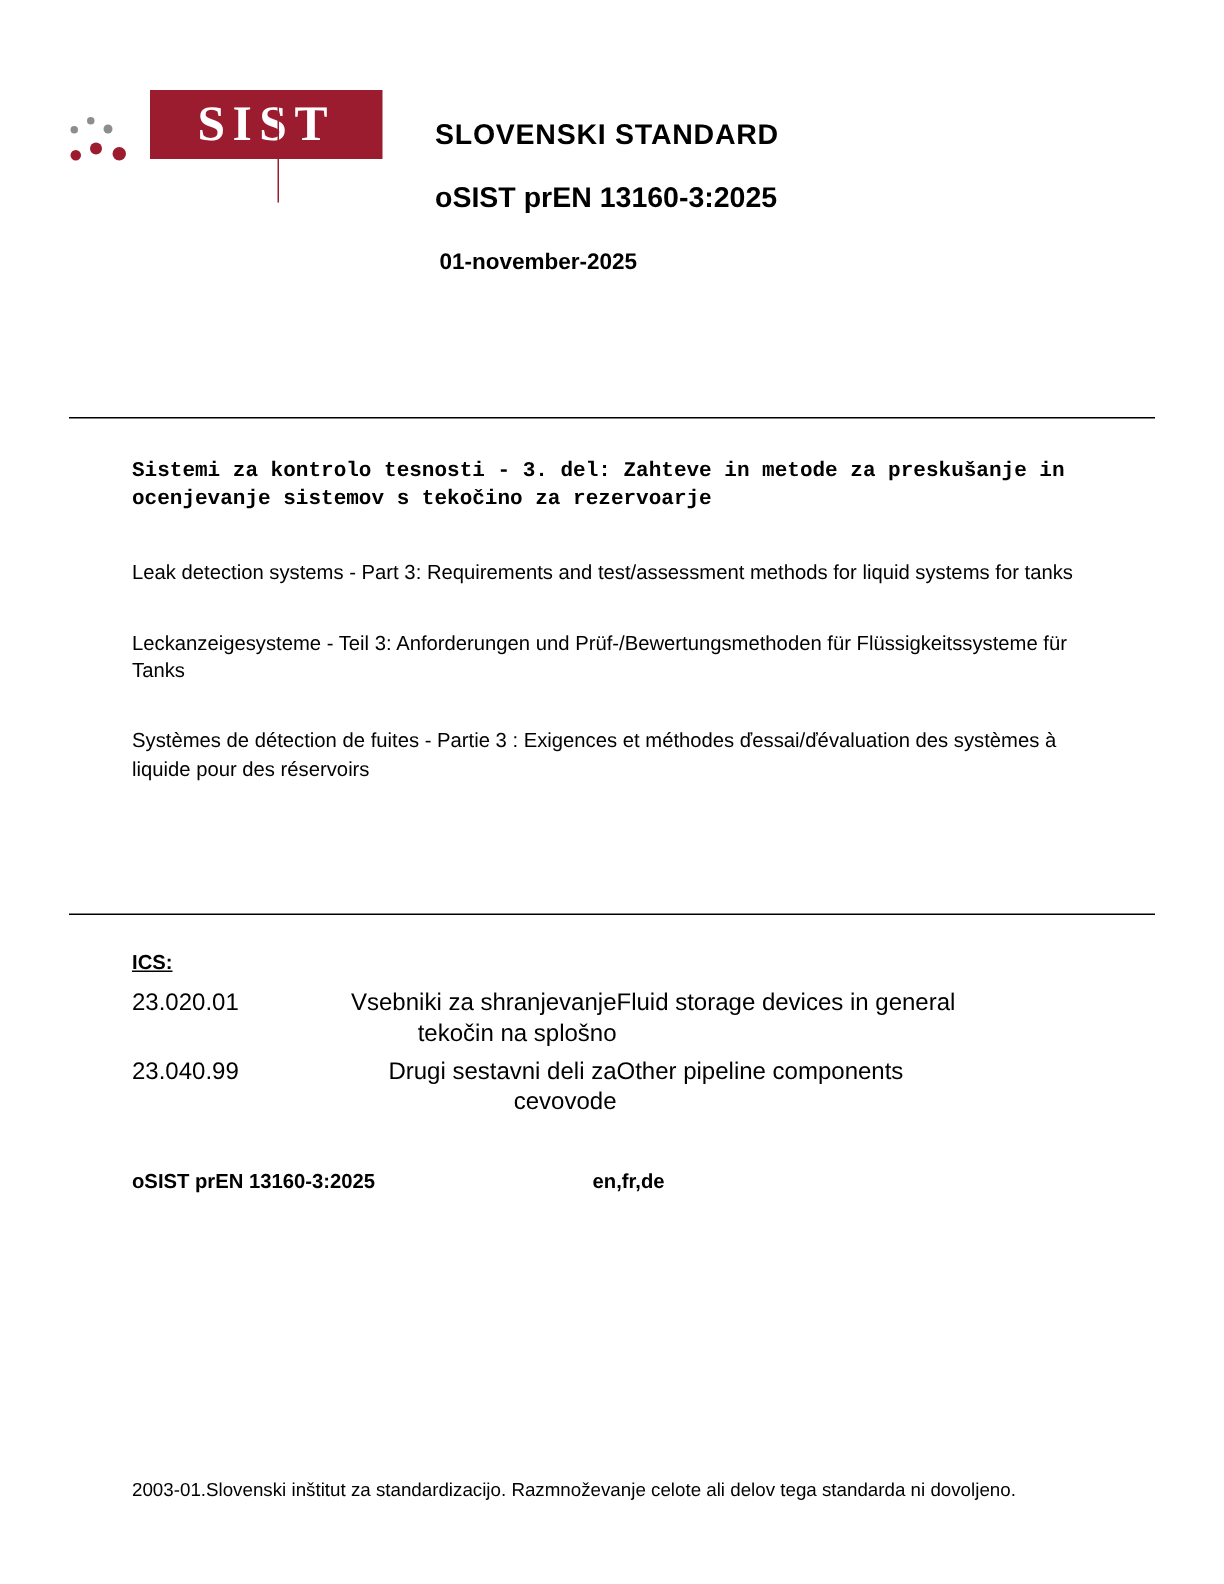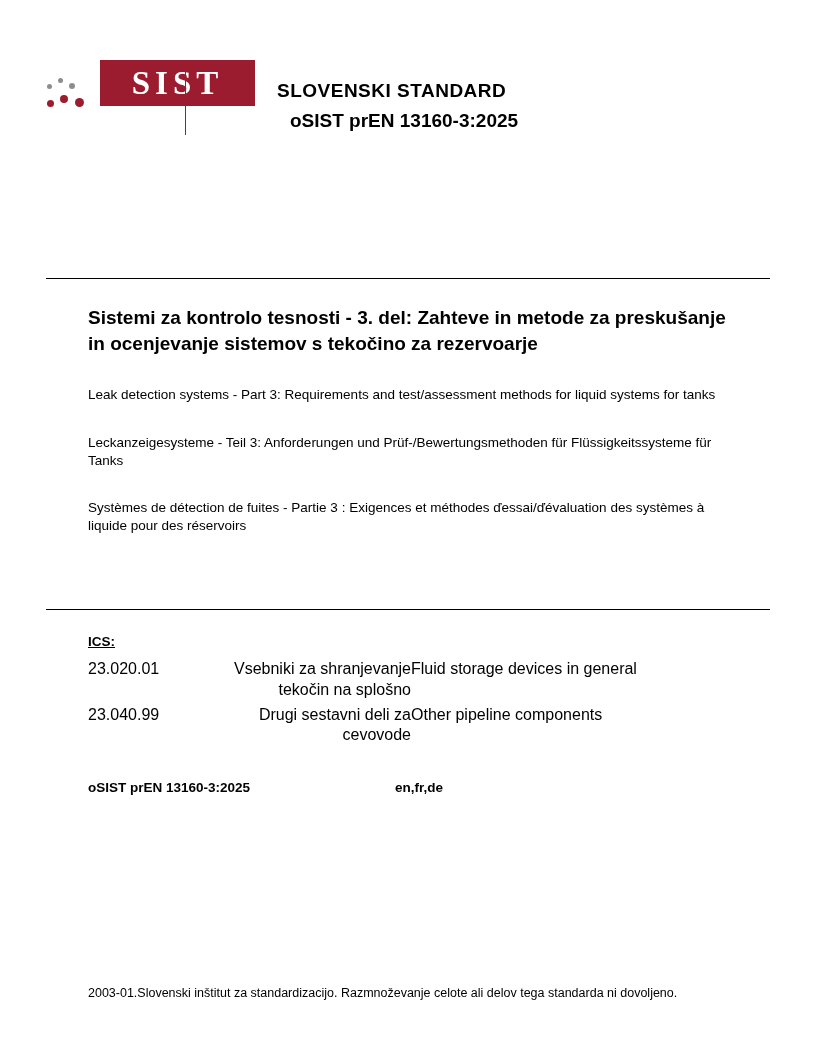--- a/index.html
+++ b/index.html
@@ -82,22 +82,22 @@
     position: absolute;
     left: 255px;
     top: 30px;
     width: 520px;
     text-align: left;
   }
   .std-kind {
     font-size: 19px;
     font-weight: bold;
     letter-spacing: 0.5px;
-    margin: 0 0 8px 0;
-    padding-left: 22px;
+    margin: 0 0 20px 0;
+    padding-left: 35px;
   }
   .std-code {
     font-size: 19px;
     font-weight: bold;
     margin: 0 0 22px 0;
     padding-left: 35px;
   }
   .std-date {
     font-size: 15px;
     font-weight: bold;
@@ -117,24 +117,25 @@
   .hr.mid { top: 609px; height: 1px; }
 
   
   .titles {
     position: absolute;
     left: 88px;
     top: 305px;
     width: 640px;
   }
   .t-sl {
-    font-size: 19px;
+    font-size: 14px;
     font-weight: bold;
     line-height: 1.35;
     margin: 0 0 30px 0;
+    font-family: Liberation Mono, monospace;
   }
   .t-lang {
     font-size: 13.5px;
     line-height: 1.35;
     margin: 2px 0 29px 0;
   }
   .ident-row {
     margin-top: 34px;
     font-size: 13.5px;
     font-weight: bold;
@@ -203,20 +204,21 @@
         <span class="dot d5"></span>
         <span class="dot d6"></span>
       </div>
       <div class="logo-box">SIST</div>
       <div class="logo-rule"></div>
     </div>
 
     <div class="title-block">
       <div class="std-kind">SLOVENSKI  STANDARD</div>
       <div class="std-code">oSIST prEN 13160-3:2025</div>
+      <div class="std-date">01-november-2025</div>
     </div>
 
   </div>
 
   <div class="hr top"></div>
 
   <div class="titles">
     <p class="t-sl">Sistemi za kontrolo tesnosti - 3. del: Zahteve in metode za preskušanje in ocenjevanje sistemov s tekočino za rezervoarje</p>
     <p class="t-lang">Leak detection systems - Part 3: Requirements and test/assessment methods for liquid systems for tanks</p>
     <p class="t-lang">Leckanzeigesysteme - Teil 3: Anforderungen und Prüf-/Bewertungsmethoden für Flüssigkeitssysteme für Tanks</p>

